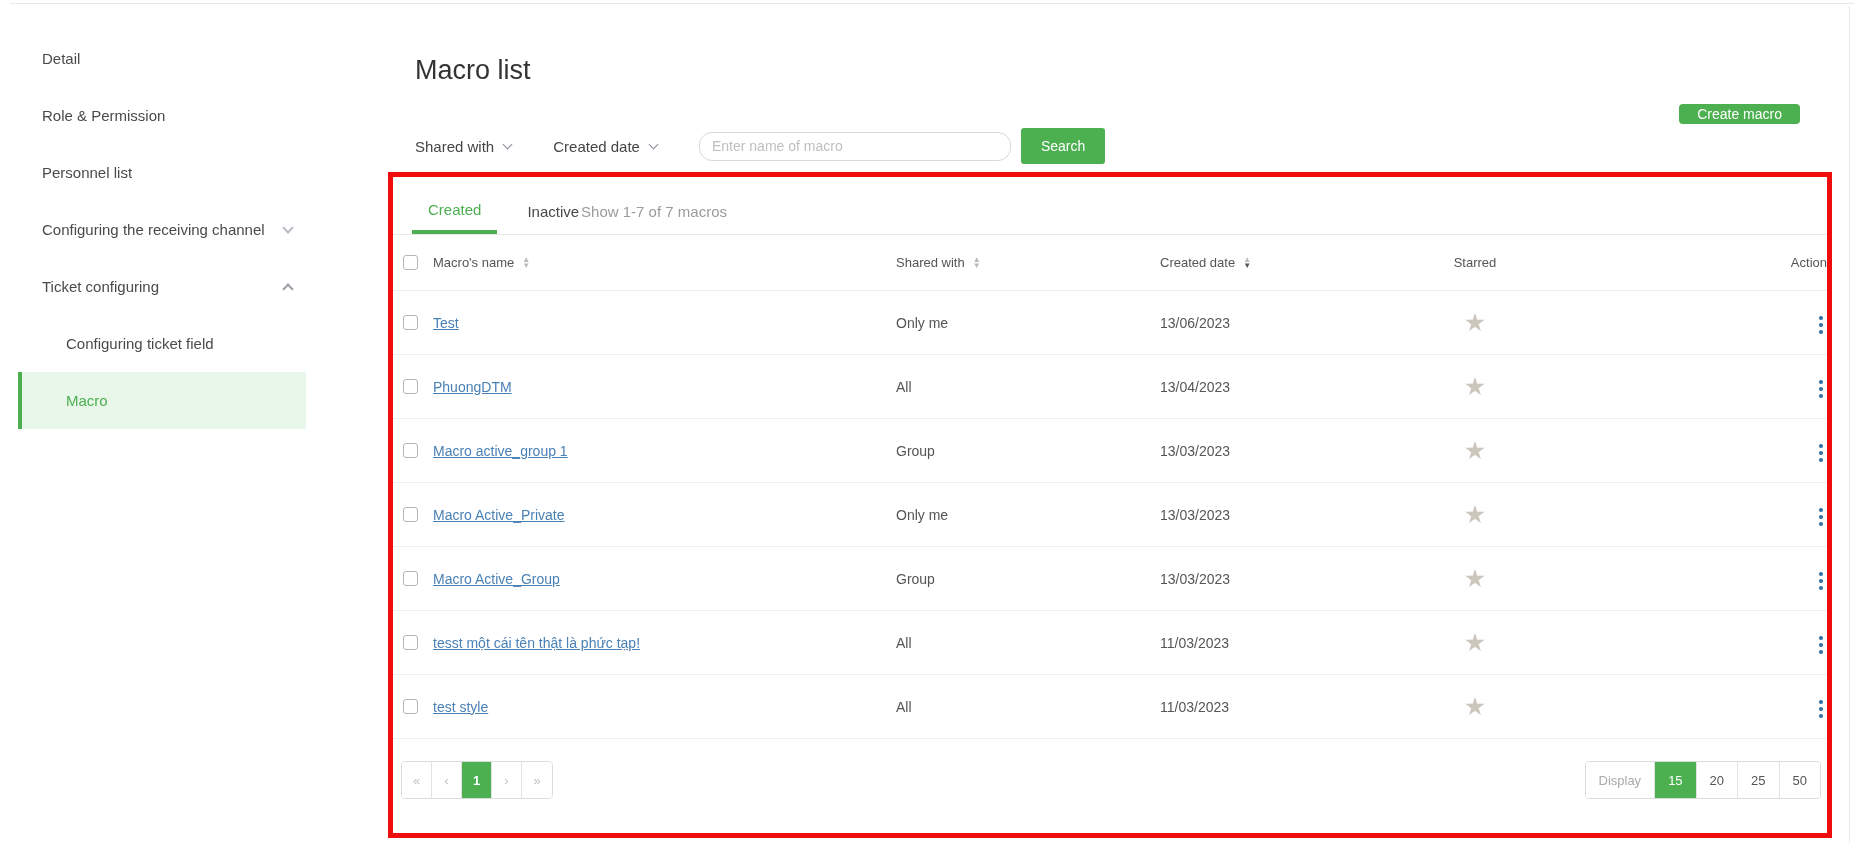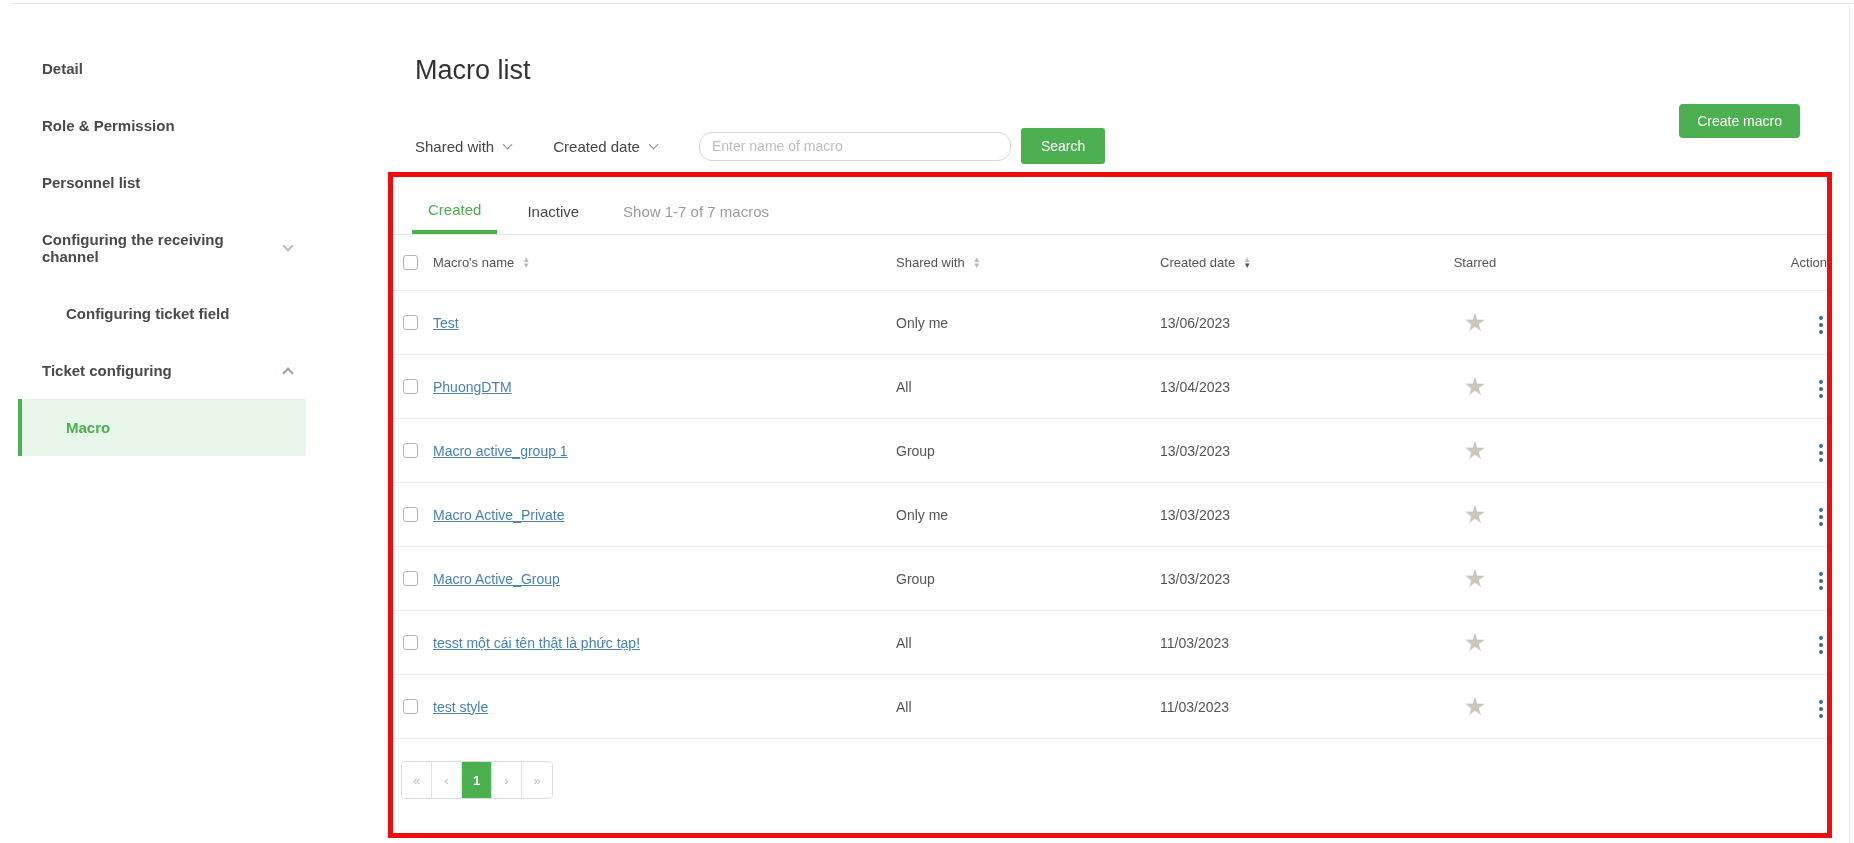--- a/index.html
+++ b/index.html
@@ -3,21 +3,21 @@
 <meta charset="utf-8">
 <style>
   * { box-sizing: border-box; margin: 0; padding: 0; }
   html,body { width:1854px; height:843px; background:#fff; overflow:hidden;
     font-family:"Liberation Sans", sans-serif; color:#444; }
 
   .top-hairline { position:absolute; left:10px; right:0; top:3px; height:1px; background:#e9e9e9; }
   .right-hairline { position:absolute; right:4px; top:6px; bottom:0; width:1px; background:#e9e9e9; }
 
   
-  .sidebar { position:absolute; left:18px; top:40px; width:288px;font-weight:bold; }
+  .sidebar { position:absolute; left:18px; top:30px; width:288px; }
   .side-item { display:flex; justify-content:space-between; align-items:center;
     padding:20px 14px 20px 24px; font-size:15px; color:#4a4a4a; cursor:pointer; }
   .side-item.child { padding-left:48px; }
   .side-item.active { background:#e9f6ea; border-left:4px solid #4caf50; color:#4caf50; padding-left:44px; }
 
   .chev { width:8px; height:8px; border-right:2px solid #b9bdc4; border-bottom:2px solid #b9bdc4; display:inline-block; }
   .chev.down { transform:rotate(45deg); margin-top:-4px; }
   .chev.up { transform:rotate(-135deg); margin-top:4px; border-color:#9aa0a8; }
 
   
@@ -26,29 +26,29 @@
 
   .filter-row { display:flex; align-items:center; margin:42px 0 0 85px; }
   .dropdown { display:flex; align-items:center; font-size:15px; color:#454545; cursor:pointer; margin-right:42px; }
   .dropdown .chev-sm { width:7px; height:7px; border-right:1.6px solid #8a8f96; border-bottom:1.6px solid #8a8f96;
     transform:rotate(45deg); margin:-3px 0 0 10px; }
   .search-input { width:312px; height:29px; border:1px solid #d9d9d9; border-radius:13px; padding:0 12px;
     font-size:14px; color:#555; outline:none; }
   .search-input::placeholder { color:#bfbfbf; }
   .btn-green { background:#4caf50; color:#fff; border:none; border-radius:3px; font-size:14px; cursor:pointer; }
   .search-btn { height:36px; padding:0 20px; margin-left:10px; }
-  .create-btn { position:absolute; right:54px; top:104px; height:34px; padding:0 18px; border-radius:4px; font-size:14px; }
+  .create-btn { position:absolute; right:54px; top:104px; height:20px; padding:0 18px; border-radius:4px; font-size:14px; }
 
   
   .redbox { position:absolute; left:388px; top:172px; width:1444px; height:666px;
     border:5px solid #ee0c0c; background:#fff; }
 
   
   .tabbar { display:flex; align-items:flex-end; padding:24px 0 0 33px; border-bottom:1px solid #e8e8e8; }
-  .tab { font-size:15px; padding:0 2px 14px; margin-right:42px; color:#474747; cursor:pointer; }
+  .tab { font-size:15px; padding:0 2px 14px; color:#474747; cursor:pointer; }
   .tab.active { color:#4caf50; border-bottom:4px solid #4caf50; padding:0 16px 12px; margin-left:-14px; margin-right:28px; }
   .tab-summary { font-size:15px; color:#9b9b9b; padding-bottom:14px; }
 
   
   .grid-row { display:grid; grid-template-columns:30px 463px 264px 230px 170px 1fr;
     align-items:center; padding-left:10px; }
   .thead { height:56px; border-bottom:1px solid #ececec; font-size:13px; color:#555; }
   .trow { height:64px; border-bottom:1px solid #efefef; font-size:14px; color:#555; }
   .cell-center { text-align:center; }
   .col-action { text-align:right; padding-left:110px; }
@@ -93,26 +93,26 @@
   <div class="side-item">
     <span>Role &amp; Permission</span>
   </div>
   <div class="side-item">
     <span>Personnel list</span>
   </div>
   <div class="side-item">
     <span>Configuring the receiving channel</span>
     <span class="chev down"></span>
   </div>
+  <div class="side-item">
+    <span>Ticket configuring</span>
+    <span class="chev up"></span>
+  </div>
   <div class="side-item child">
     <span>Configuring ticket field</span>
-  </div>
-  <div class="side-item">
-    <span>Ticket configuring</span>
-    <span class="chev up"></span>
   </div>
   <div class="side-item child active">
     <span>Macro</span>
   </div>
 </nav>
 
 <main class="main">
   <h1 class="page-title">Macro list</h1>
 
   <div class="filter-row">
@@ -258,15 +258,22 @@
   </div>
 
   <div class="footer">
     <div class="pager">
       <div class="p-cell">«</div>
       <div class="p-cell">‹</div>
       <div class="p-cell current">1</div>
       <div class="p-cell">›</div>
       <div class="p-cell">»</div>
     </div>
+    <div class="display-group">
+      <div class="d-cell d-label">Display</div>
+      <div class="d-cell selected">15</div>
+      <div class="d-cell">20</div>
+      <div class="d-cell">25</div>
+      <div class="d-cell">50</div>
+    </div>
   </div>
 
 </section>
 
 </body></html>

